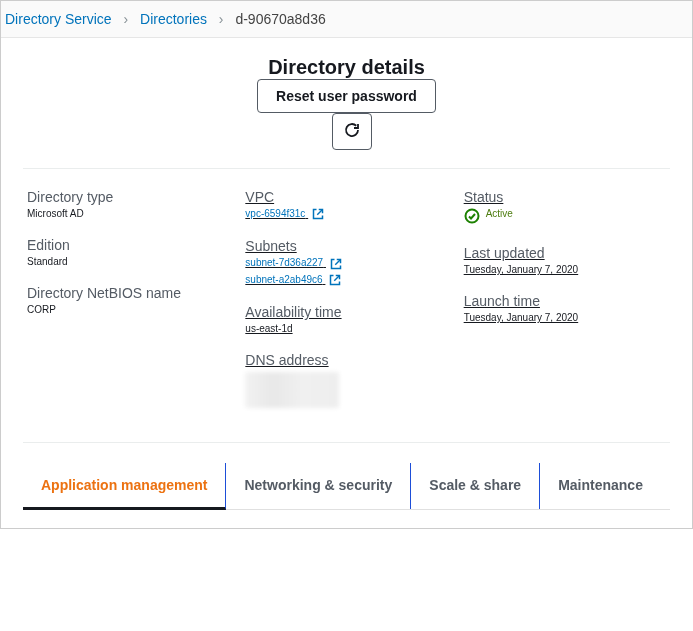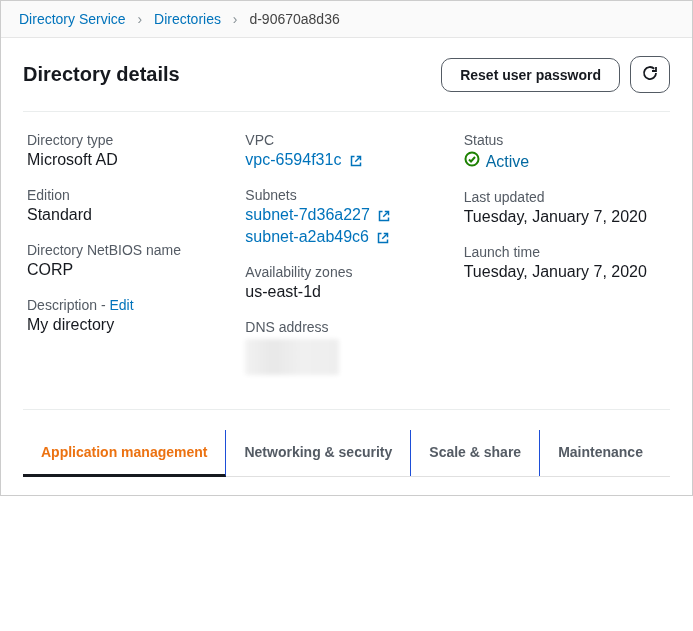--- a/index.html
+++ b/index.html
@@ -1,35 +1,35 @@
 <!DOCTYPE html>
 <html><head>
   <meta charset="utf-8">
   <style>
     * { box-sizing: border-box; margin: 0; padding: 0; }
     body { font-family: "Amazon Ember", "Helvetica Neue", Arial, sans-serif; font-size: 14px; color: #16191f; background: #fff; width: 693px; }
     .outer { border: 1px solid #ccc; }
-    .breadcrumb { padding: 10px 18px; font-size: 14px; background: #fafafa; border-bottom: 1px solid #e6e6e6; }
+    .breadcrumb { padding: 10px 4px; font-size: 14px; background: #fafafa; border-bottom: 1px solid #e6e6e6; }
     .breadcrumb a { color: #0073bb; text-decoration: none; }
     .breadcrumb .sep { color: #879196; margin: 0 8px; }
     .breadcrumb .curr { color: #444; }
-    .header { display: flex; align-items: center; padding: 18px 22px 18px 22px; }
+    .header { display: flex; align-items: center; padding: 18px 22px 18px 22px; flex-direction: column; }
     .header h1 { font-size: 20px; font-weight: 700; flex: 1; }
-    .btn { border: 1px solid #545b64; background: #fff; border-radius: 10px; padding: 8px 18px; font-size: 14px; font-weight: 600; cursor: pointer; color: #16191f; }
+    .btn { border: 1px solid #545b64; background: #fff; border-radius: 4px; padding: 8px 18px; font-size: 14px; font-weight: 600; cursor: pointer; color: #16191f; }
     .btn-icon { width: 40px; padding: 8px 0; display: inline-flex; align-items: center; justify-content: center; margin-left: 10px; }
     .details { display: flex; border-top: 1px solid #eaeded; border-bottom: 1px solid #eaeded; margin: 0 22px; padding-bottom: 16px; }
     .col { flex: 1; padding: 20px 12px 0 4px; }
-    .col + .col { padding-left: 12px; }
+    .col + .col { padding-left: 12px; text-decoration: underline; }
     .group { margin-bottom: 18px; position: relative; }
     .label { color: #545b64; font-size: 14px; margin-bottom: 3px; }
-    .value { font-size: 16px; }
+    .value { font-size: 10px; }
     .link { color: #0073bb; text-decoration: none; }
     .external { margin-left: 4px; color: #0073bb; display: inline-flex; vertical-align: middle; }
     .edit-link { color: #0073bb; cursor: pointer; }
-    .status-active { display: inline-flex; align-items: flex-end; gap: 6px; color: #0369a1; font-weight: 400; }
+    .status-active { display: inline-flex; align-items: flex-start; gap: 6px; color: #4d7c0f; font-weight: 400; }
     .status-active svg { width: 16px; height: 16px; }
     .highlight-oval { position: absolute; border: 3px solid #d13212; border-radius: 50%; width: 156px; height: 48px; left: -20px; top: -5px; pointer-events: none; }
     .blur-box { width: 94px; height: 36px; background: linear-gradient(90deg, #f2f2f2, #e8e8e8 30%, #f0f0f0 60%, #eee); filter: blur(2px); border-radius: 2px; margin-top: 4px; }
     .tabs { display: flex; margin: 20px 22px 0 22px; border-bottom: 0; }
     .tab { padding: 14px 18px; font-size: 14px; font-weight: 700; color: #545b64; cursor: pointer; border-right: 1px solid #1d4ed8; }
     .tab:last-child { border-right: none; }
     .tab.active { color: #ec7211; border-bottom: 3px solid #16191f; margin-bottom: -1px; }
     .tabs-underline { height: 1px; background: #e0e0e0; margin: 0 22px 18px 22px; }
   </style>
 </head>
@@ -65,26 +65,20 @@
       <div class="value">Microsoft AD</div>
     </div>
     <div class="group">
       <div class="label">Edition</div>
       <div class="value">Standard</div>
     </div>
     <div class="group">
       <div class="label">Directory NetBIOS name</div>
       <div class="value">CORP</div>
     </div>
-    <div class="group">
-      <div class="label">
-        <span>Description - </span><span class="edit-link">Edit</span>
-      </div>
-      <div class="value">My directory</div>
-    </div>
   </div>
 
   <div class="col">
     <div class="group">
       <div class="label">VPC</div>
       <div class="value">
         <a href="#" class="link">vpc-6594f31c</a>
         <span class="external">
               <svg width="12" height="12" viewBox="0 0 16 16" fill="none" stroke="#0073bb" stroke-width="2">
                 <path d="M6 2H2v12h12v-4"></path>
@@ -111,21 +105,21 @@
         <span class="external">
               <svg width="12" height="12" viewBox="0 0 16 16" fill="none" stroke="#0073bb" stroke-width="2">
                 <path d="M6 2H2v12h12v-4"></path>
                 <path d="M9 2h5v5"></path>
                 <path d="M14 2L7 9"></path>
               </svg>
             </span>
       </div>
     </div>
     <div class="group">
-      <div class="label">Availability zones</div>
+      <div class="label">Availability time</div>
       <div class="value">us-east-1d</div>
     </div>
     <div class="group">
       <div class="label">DNS address</div>
       <div class="blur-box"></div>
     </div>
   </div>
 
   <div class="col">
     <div class="group">

